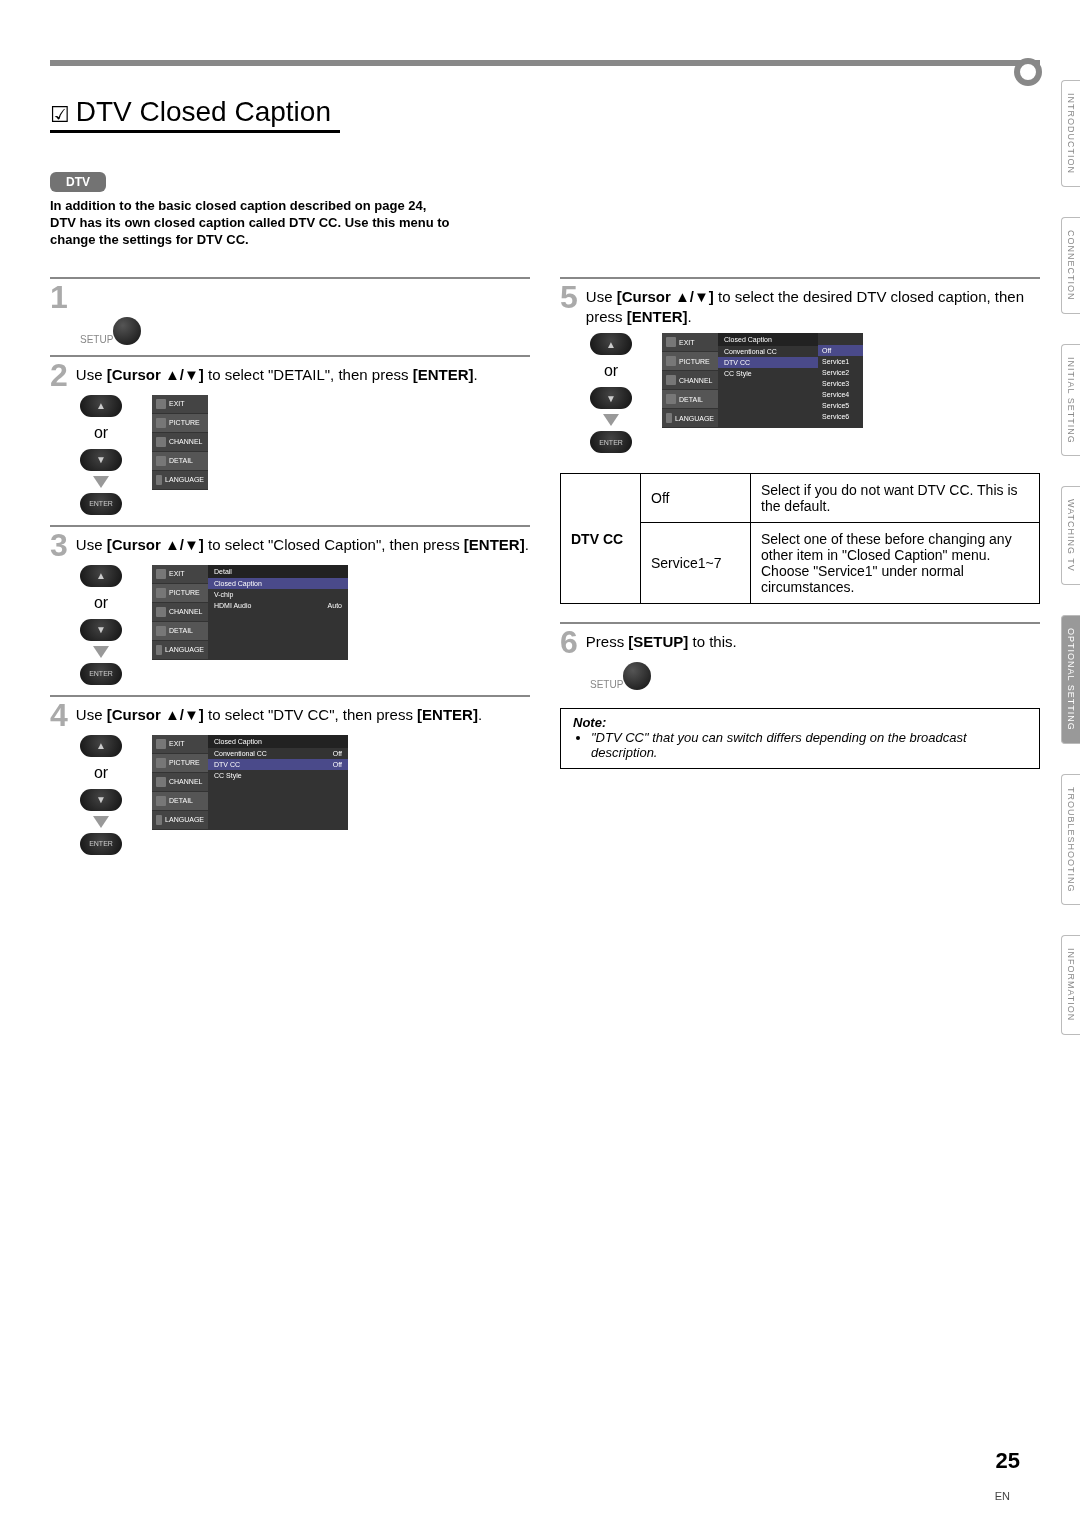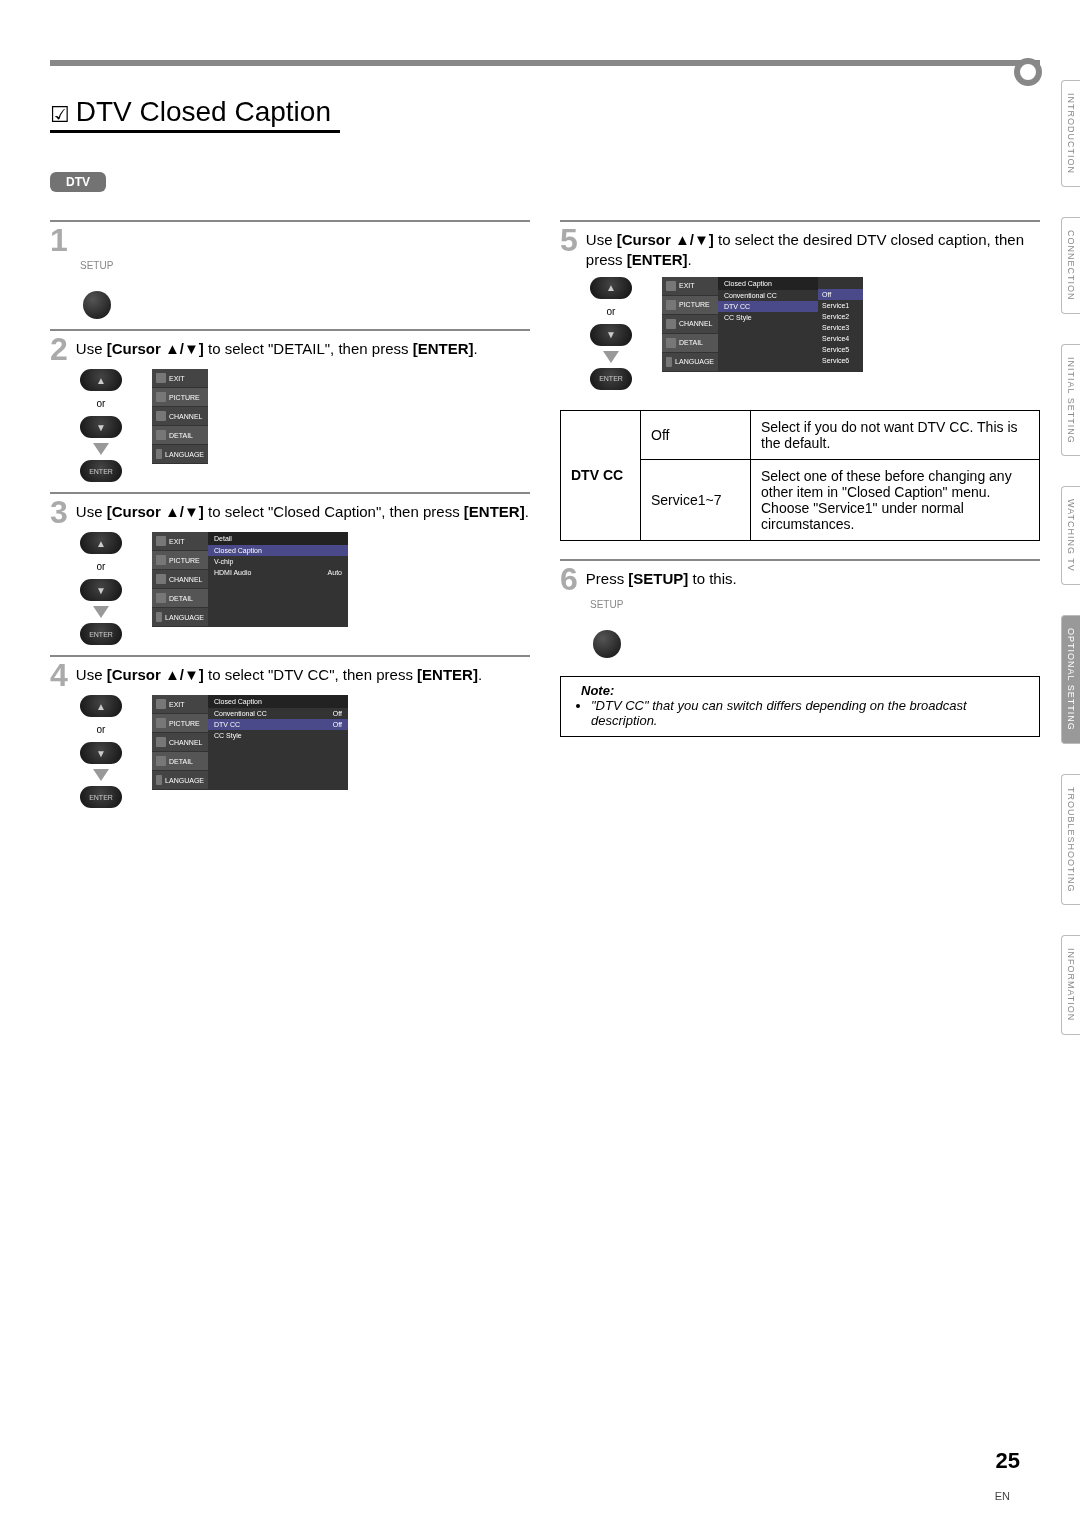--- a/index.html
+++ b/index.html
@@ -89,22 +89,22 @@
     line-height: 1.35;
     padding-top: 4px;
   }
   .step-illus {
     margin: 6px 0 10px 30px;
     display: flex;
     align-items: flex-start;
     gap: 30px;
   }
   .setup-block {
-    display: flex; flex-direction: column; align-items: center;
-    gap: 20px; font-size: 10px; color: #888;
+    display: flex; align-items: flex-end;
+    gap: 0; font-size: 10px; color: #888;
   }
   .round-btn {
     width: 28px; height: 28px; border-radius: 50%;
     background: radial-gradient(circle at 35% 30%, #555, #111);
   }
   .nav-block {
     display: flex; flex-direction: column; align-items: center; gap: 5px;
   }
   .pill {
     width: 42px; height: 22px;
@@ -120,21 +120,21 @@
     border-top: 12px solid #999;
   }
   .enter-pill {
     width: 42px; height: 22px;
     background: radial-gradient(circle at 50% 35%, #444, #111);
     border-radius: 11px;
     display: flex; align-items: center; justify-content: center;
     color: #ccc; font-size: 7px;
   }
   .or-label {
-    margin: 2px 0; font-size: 10px;
+    margin: 2px 0; font-size: 16px;
   }
   .menu-shot {
     display: flex;
     gap: 0;
   }
   .menu-sidebar {
     background: #444;
     display: flex; flex-direction: column;
     width: 56px;
   }
@@ -190,21 +190,21 @@
     font-weight: bold; font-size: 14px; text-align: left;
     width: 80px;
   }
   .note-box {
     border: 1px solid #000;
     margin-top: 18px;
     padding: 6px 10px 8px 12px;
     font-size: 13px;
   }
   .note-box .note-title {
-    font-style: italic; font-weight: bold; margin-left: 8px;
+    font-style: italic; font-weight: bold;
   }
   .note-box ul { list-style: disc; padding-left: 18px; font-style: italic; }
   .side-tabs {
     position: absolute;
     right: 0;
     top: 80px;
     display: flex;
     flex-direction: column;
     gap: 30px;
   }
@@ -242,20 +242,21 @@
 <div class="page">
   <div class="top-rule"></div>
   <div class="top-circle"></div>
 
   <div class="title-row">
     <span class="title-check">☑</span>
     <span class="title-text">DTV Closed Caption</span>
   </div>
 
   <div class="dtv-badge">DTV</div>
+  <div class="intro-text">In addition to the basic closed caption described on page 24, DTV has its own closed caption called DTV CC. Use this menu to change the settings for DTV CC.</div>
 
   <div class="columns">
 
     <div class="col">
 
       <hr class="step-hr">
       <div class="step">
         <div class="step-num">1</div>
       </div>
       <div class="step-illus">

